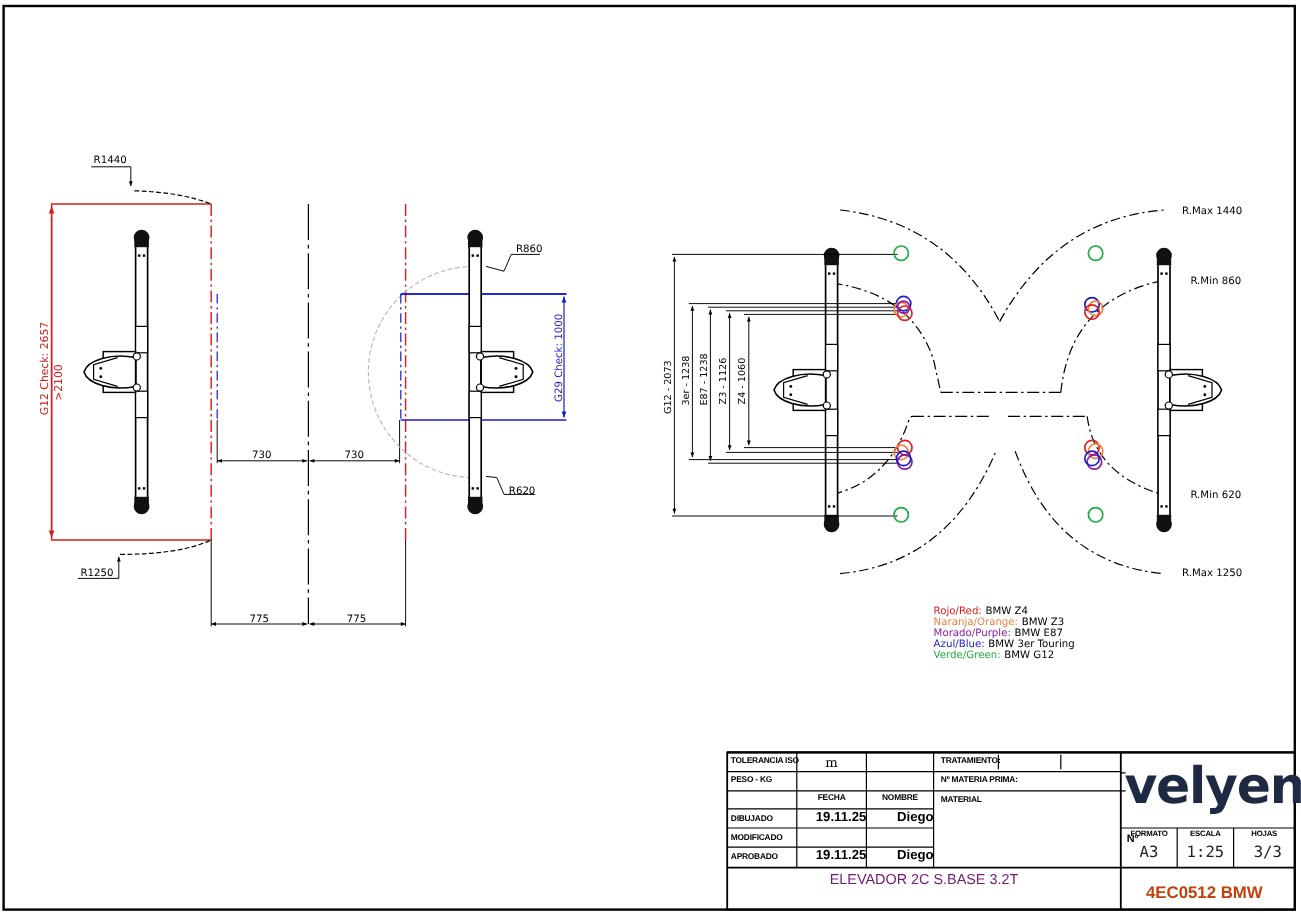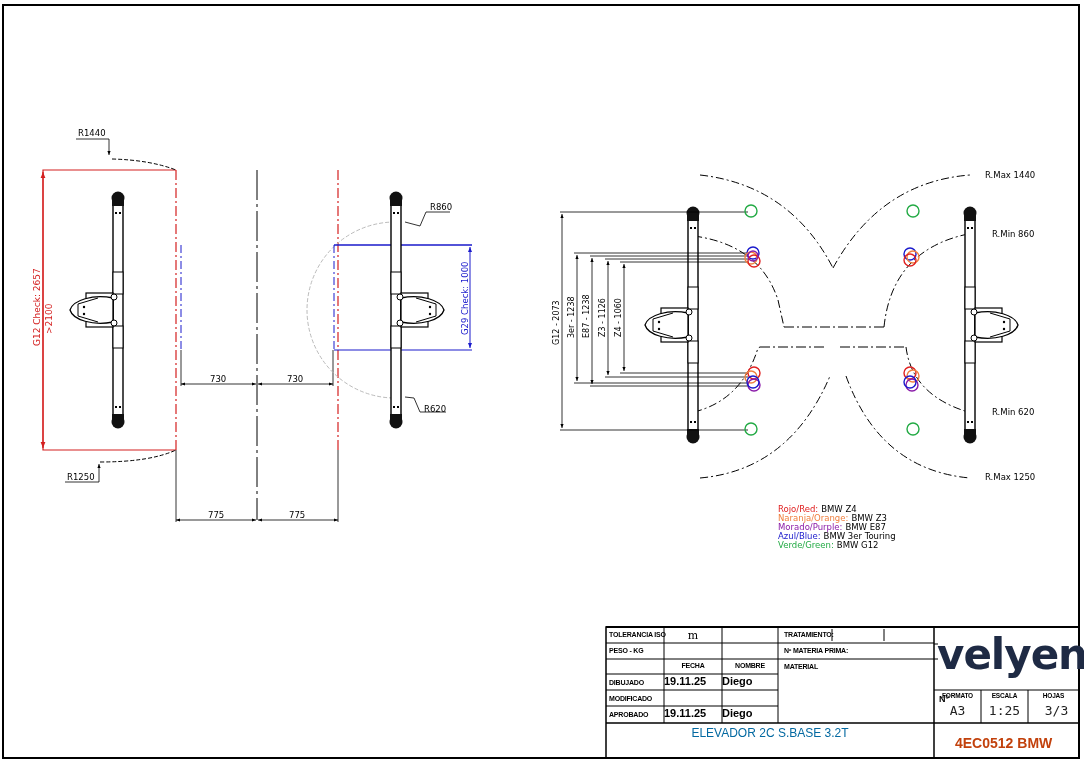--- a/index.html
+++ b/index.html
@@ -1,24 +1,24 @@
 <!DOCTYPE html>
 <html><head>
 <meta charset="utf-8">
 <style>
   html, body { margin:0; padding:0; background:#ffffff; }
   body { width:1084px; height:761px; position:relative; overflow:hidden; font-family:"Liberation Sans", sans-serif; }
   #sheet { position:absolute; left:0; top:0; width:1084px; height:761px; }
   svg text { font-family:"DejaVu Sans", sans-serif; }
   .tb { position:absolute; font-family:"Liberation Sans", sans-serif; color:#000; white-space:nowrap; }
   .tb-label { font-size:7px; font-weight:bold; letter-spacing:-0.2px; }
-  .tb-val { font-size:11px; font-weight:bold; text-align:left; }
+  .tb-val { font-size:11px; font-weight:bold; text-align:right; }
   .tb-mono { font-family:"DejaVu Sans Mono", monospace; font-size:13px; text-align:center; color:#222; }
   .logo { position:absolute; font-family:"DejaVu Sans", sans-serif; font-weight:bold; font-size:42px; color:#1e2a44; letter-spacing:-1px; }
-  .title { position:absolute; font-family:"Liberation Sans", sans-serif; font-size:12px; color:#0369a1; }
+  .title { position:absolute; font-family:"Liberation Sans", sans-serif; font-size:12px; color:#701a75; }
   .docno { position:absolute; font-family:"Liberation Sans", sans-serif; font-size:14px; font-weight:bold; color:#c2410c; }
 </style>
 </head>
 <body>
 
 <svg id="sheet" width="1084" height="761" viewBox="0 0 1084 761" xmlns="http://www.w3.org/2000/svg">
   <defs>
     <marker id="arr" viewBox="0 0 10 10" refX="10" refY="5" markerWidth="7" markerHeight="5" orient="auto-start-reverse">
       <path d="M0,1 L10,5 L0,9 z" fill="#000"></path>
     </marker>

